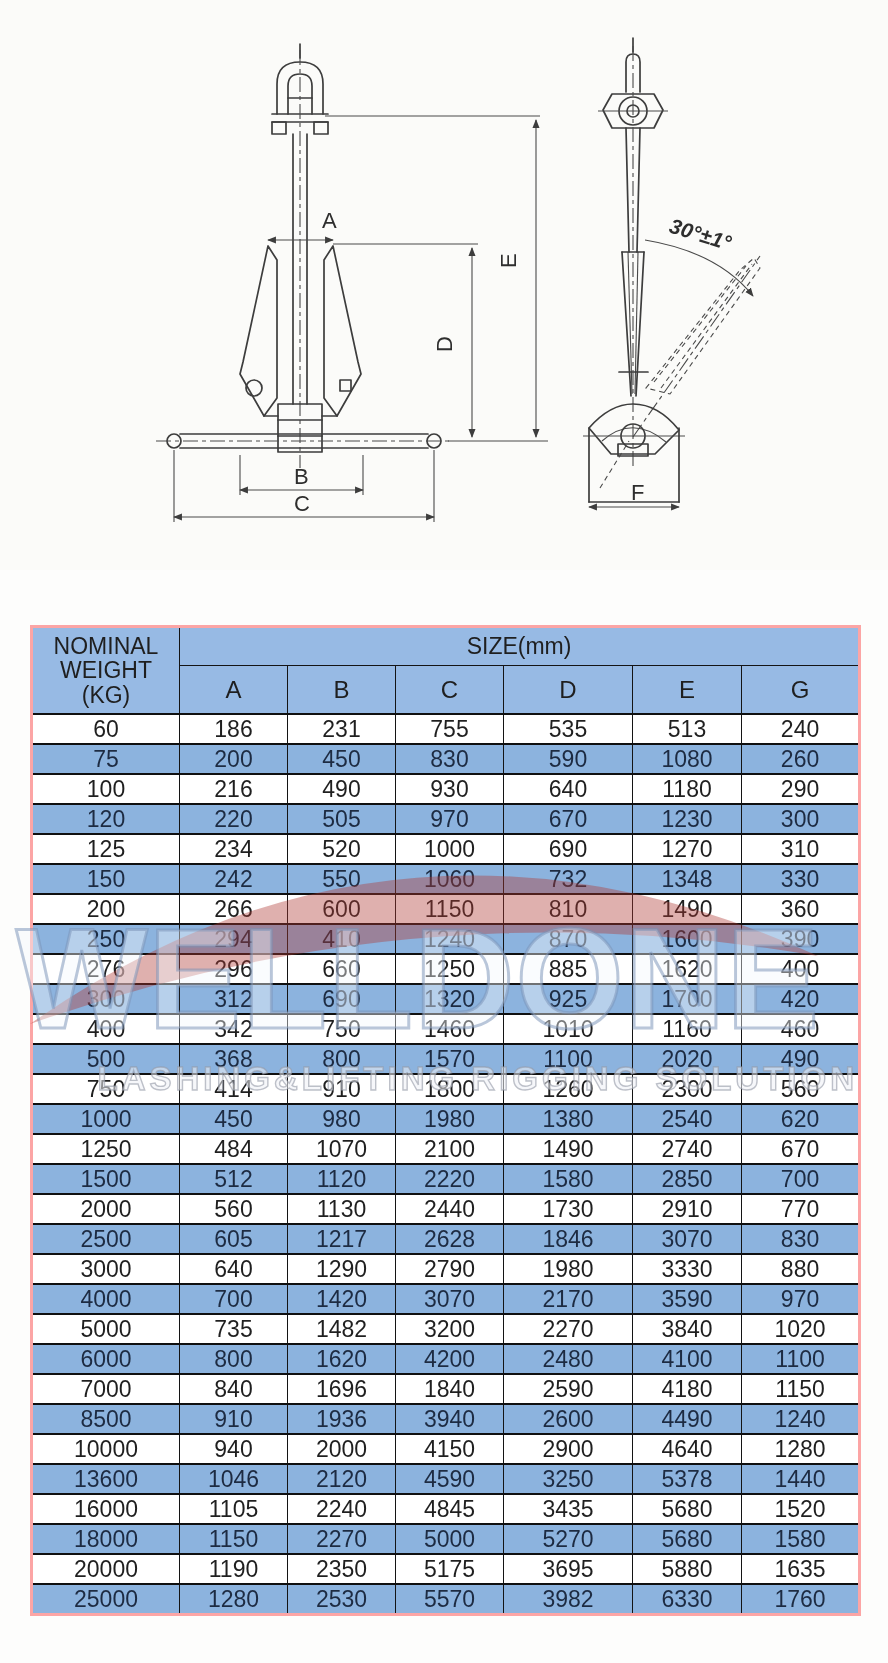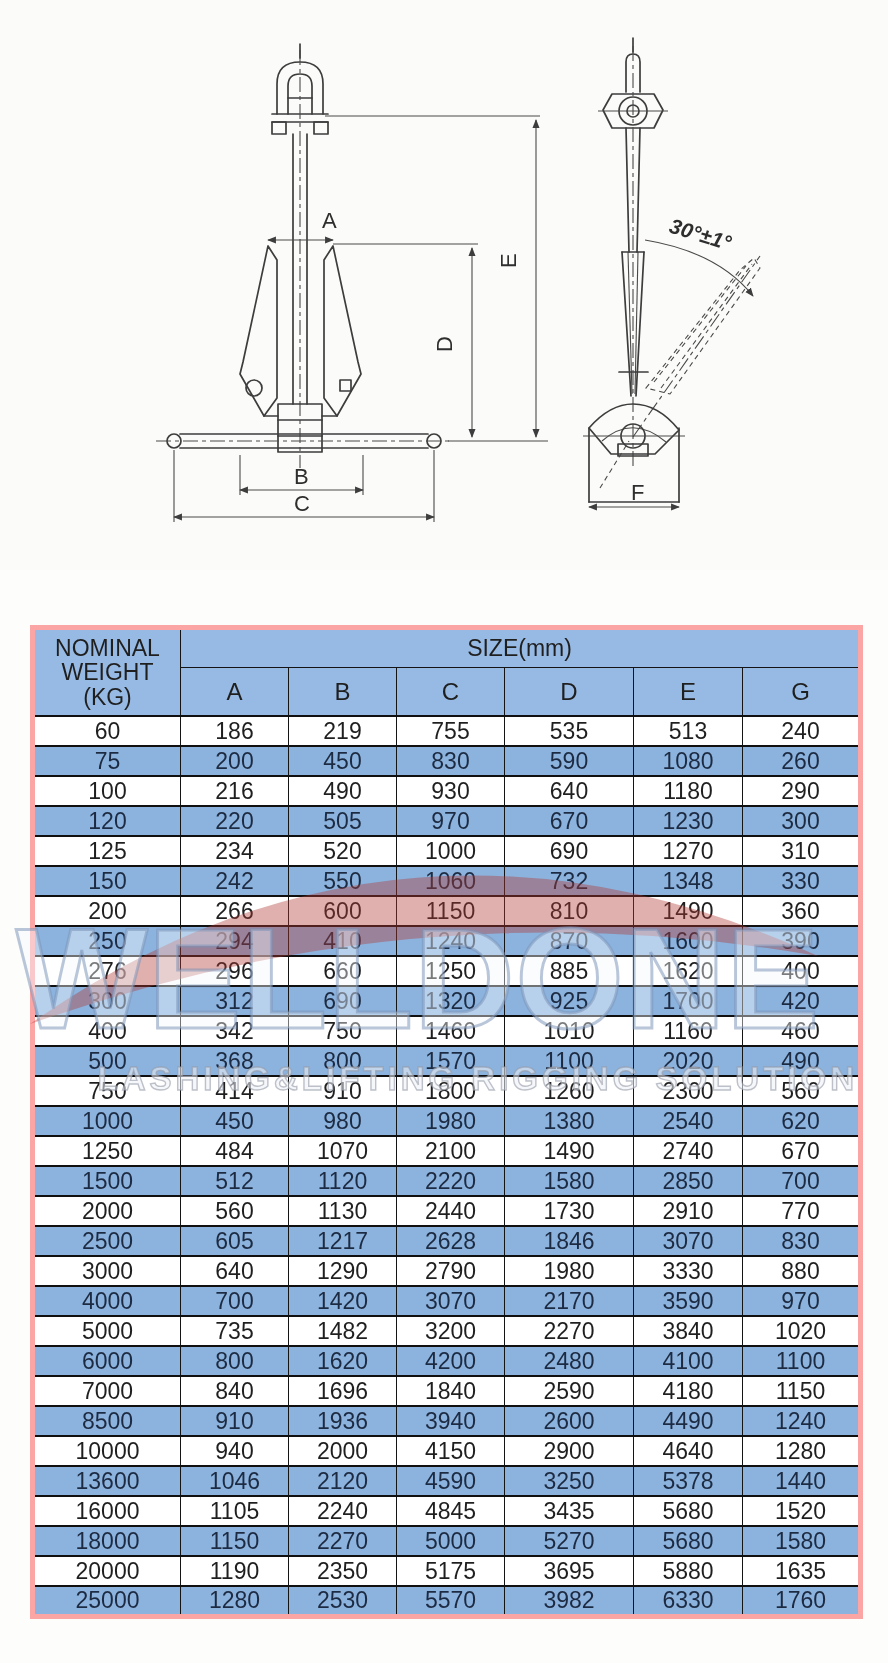--- a/index.html
+++ b/index.html
@@ -19,21 +19,21 @@
   
   table.size{
     position:absolute;left:30px;top:625px;width:828px;z-index:1;
     border-collapse:collapse;table-layout:fixed;
     font-family:"Liberation Sans",sans-serif;
   }
   table.size td,table.size th{
     border:1.6px solid #141414;text-align:center;vertical-align:middle;
     padding:0;font-weight:400;color:#1f1f1f;font-size:23px;line-height:1.05;
   }
-  table.size{border:5px solid #fca5a5;}
+  table.size{border:3px solid #fca5a5;}
   table.size thead th{background:#97bae4;}
   table.size thead tr.r1 th{height:37px;font-size:23px;}
   table.size thead tr.r2 th{height:47px;font-size:24px;}
   th.corner{font-size:21px;line-height:1.22;padding:0 6px;}
   table.size tbody tr{height:30px;}
   table.size tbody tr.blue td{background:#8cb3de;color:#1d2b42;}
   table.size tbody tr td{background:#ffffff;}
   table.size tbody tr{border-top:2.2px solid #101010;}
   col.c0{width:148px;} col.c1{width:108px;} col.c2{width:108px;} col.c3{width:108px;}
   col.c4{width:129px;} col.c5{width:109px;} col.c6{width:118px;}
@@ -183,21 +183,21 @@
         <th>C</th>
         <th>D</th>
         <th>E</th>
         <th>G</th>
       </tr>
   </thead>
   <tbody>
       <tr>
         <td>60</td>
         <td>186</td>
-        <td>219</td>
+        <td>231</td>
         <td>755</td>
         <td>535</td>
         <td>513</td>
         <td>240</td>
       </tr>
       <tr class="blue">
         <td>75</td>
         <td>200</td>
         <td>450</td>
         <td>830</td>

